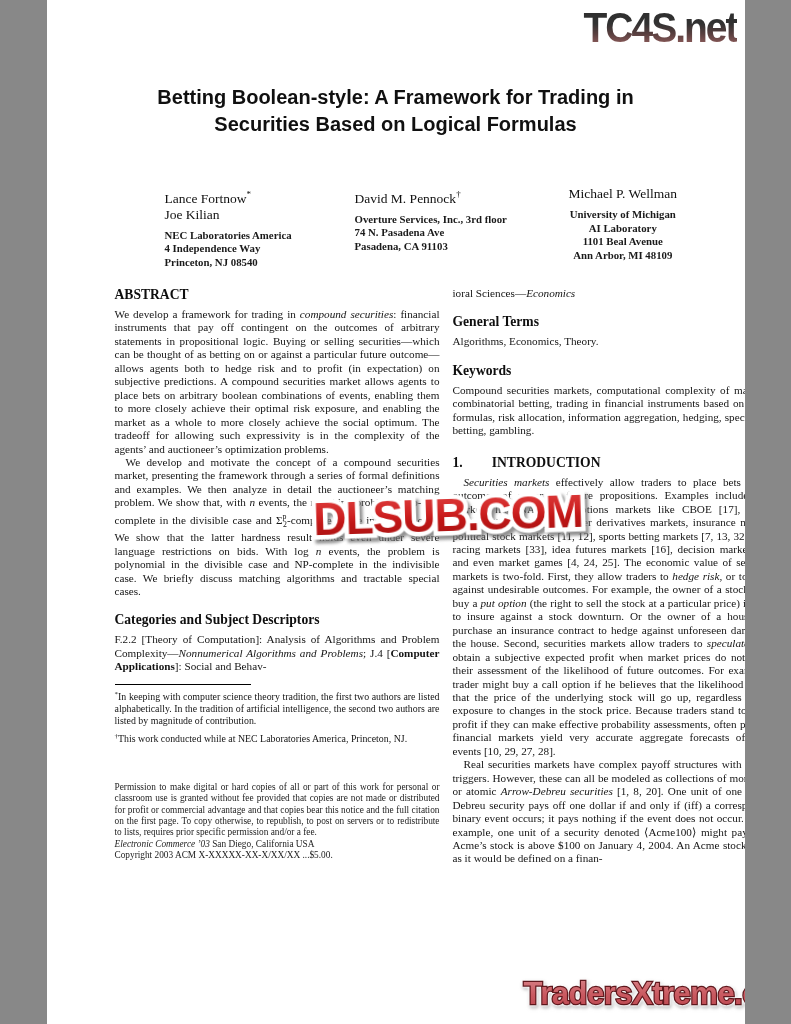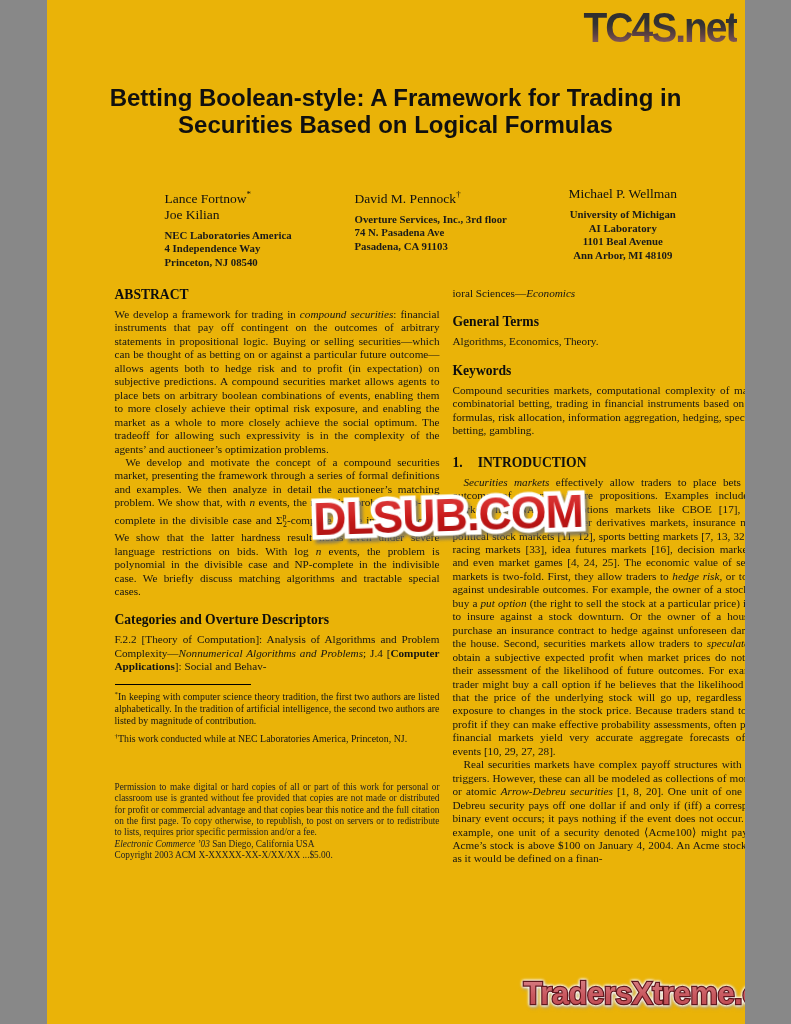--- a/index.html
+++ b/index.html
@@ -1,19 +1,19 @@
 <!DOCTYPE html>
 <html><head>
 <meta charset="utf-8">
 <style>
   * { margin:0; padding:0; box-sizing:border-box; }
   html,body { background:#888; }
   .page {
     position:relative; width:698px; height:1024px; margin:0 auto;
-    background:#eab308; overflow:hidden; color:#141414;
+    background:#ffffff; overflow:hidden; color:#141414;
     font-family:"Liberation Serif", serif;
   }
 
   
   .wm-top {
     position:absolute; top:2px; right:8px;
     font-family:"Liberation Sans", sans-serif; font-weight:bold;
     font-size:39px; letter-spacing:-2px; line-height:48px;
     transform:scaleY(1.08); transform-origin:top right;
     background:linear-gradient(180deg,#2c2c2c 0%,#323232 42%,#5a4040 62%,#96605f 85%,#a87272 100%);
@@ -25,21 +25,21 @@
   }
   .wm-bottom {
     position:absolute; left:443px; top:971px; width:348px; height:48px;
     z-index:40; pointer-events:none;
   }
 
   
   .title {
     position:absolute; top:84px; left:0; width:100%; text-align:center;
     font-family:"Liberation Sans", sans-serif; font-weight:bold;
-    font-size:24px; line-height:27px; color:#101010;
+    font-size:20px; line-height:27px; color:#101010;
   }
   .authors { position:absolute; top:186px; left:0; width:100%; }
   .author-block { position:absolute; top:0; }
   .author-block.a1 { left:118px; }
   .author-block.a2 { left:308px; }
   .author-block.a3 { left:522px;text-align:center; }
   .author-name {
     font-family:Liberation Serif, serif; font-size:13.5px;
     line-height:16px; color:#101010;
   }
@@ -52,21 +52,21 @@
   .col-right { left:406px; width:326px; }
   .col p { margin:0; }
   .indent { text-indent:11px; }
   h2.sec {
     font-size:13.6px; line-height:16px; font-weight:bold; text-align:left;
     margin:0 0 5px 0; color:#0e0e0e;
   }
   h2.sec.gap { margin-top:14px; }
   h2.sec.gap-lg { margin-top:17px; }
   .secnum { display:inline-block; }
-  .seclabel { display:inline-block; margin-left:15px; }
+  .seclabel { display:inline-block; margin-left:29px; }
   sup { font-size:70%; }
   sub { font-size:70%; }
   sub.tight { margin-left:-0.42em; }
 
   
   .fn-rule { border-top:1.2px solid #000; width:136px; margin:10px 0 4px 0; }
   .footnote { font-size:9.9px; line-height:11.9px; text-align:justify; margin:0; }
   .footnote + .footnote { margin-top:4px; }
   .footnote sup { font-size:72%; }
   .permission { margin-top:37px; font-size:9.3px; line-height:11.3px; text-align:justify; color:#222; }
@@ -111,21 +111,21 @@
         <div>Ann Arbor, MI 48109</div>
       </div>
     </div>
   </div>
 
   <div class="col col-left">
     <h2 class="sec">ABSTRACT</h2>
     <p><span>We develop a framework for trading in </span><span style="font-style: italic;">compound securities</span><span>: financial instruments that pay off contingent on the outcomes of arbitrary statements in propositional logic. Buying or selling securities—which can be thought of as betting on or against a particular future outcome—allows agents both to hedge risk and to profit (in expectation) on subjective predictions. A compound securities market allows agents to place bets on arbitrary boolean combinations of events, enabling them to more closely achieve their optimal risk exposure, and enabling the market as a whole to more closely achieve the social optimum. The tradeoff for allowing such expressivity is in the complexity of the agents’ and auctioneer’s optimization problems.</span></p>
     <p class="indent"><span>We develop and motivate the concept of a compound securities market, presenting the framework through a series of formal definitions and examples. We then analyze in detail the auctioneer’s matching problem. We show that, with </span><span style="font-style: italic;">n</span><span> events, the matching problem is co-NP-complete in the divisible case and Σ</span><sup>p</sup><sub class="tight">2</sub><span>-complete in the indivisible case. We show that the latter hardness result holds even under severe language restrictions on bids. With log </span><span style="font-style: italic;">n</span><span> events, the problem is polynomial in the divisible case and NP-complete in the indivisible case. We briefly discuss matching algorithms and tractable special cases.</span></p>
 
-    <h2 class="sec gap">Categories and Overture Descriptors</h2>
+    <h2 class="sec gap">Categories and Subject Descriptors</h2>
     <p><span>F.2.2 [</span><span style="font-weight: normal;">Theory of Computation</span><span>]: Analysis of Algorithms and Problem Complexity—</span><span style="font-style: italic;">Nonnumerical Algorithms and Problems</span><span>; J.4 [</span><span style="font-weight: bold;">Computer Applications</span><span>]: Social and Behav-</span></p>
 
     <div class="fn-rule"></div>
     <p class="footnote"><sup>*</sup><span>In keeping with computer science theory tradition, the first two authors are listed alphabetically. In the tradition of artificial intelligence, the second two authors are listed by magnitude of contribution.</span></p>
     <p class="footnote"><sup>†</sup><span>This work conducted while at NEC Laboratories America, Princeton, NJ.</span></p>
 
     <div class="permission">
       <p>Permission to make digital or hard copies of all or part of this work for personal or classroom use is granted without fee provided that copies are not made or distributed for profit or commercial advantage and that copies bear this notice and the full citation on the first page. To copy otherwise, to republish, to post on servers or to redistribute to lists, requires prior specific permission and/or a fee.</p>
       <p><span style="font-style: italic;">Electronic Commerce ’03 </span><span>San Diego, California USA</span></p>
       <p>Copyright 2003 ACM X-XXXXX-XX-X/XX/XX ...$5.00.</p>

